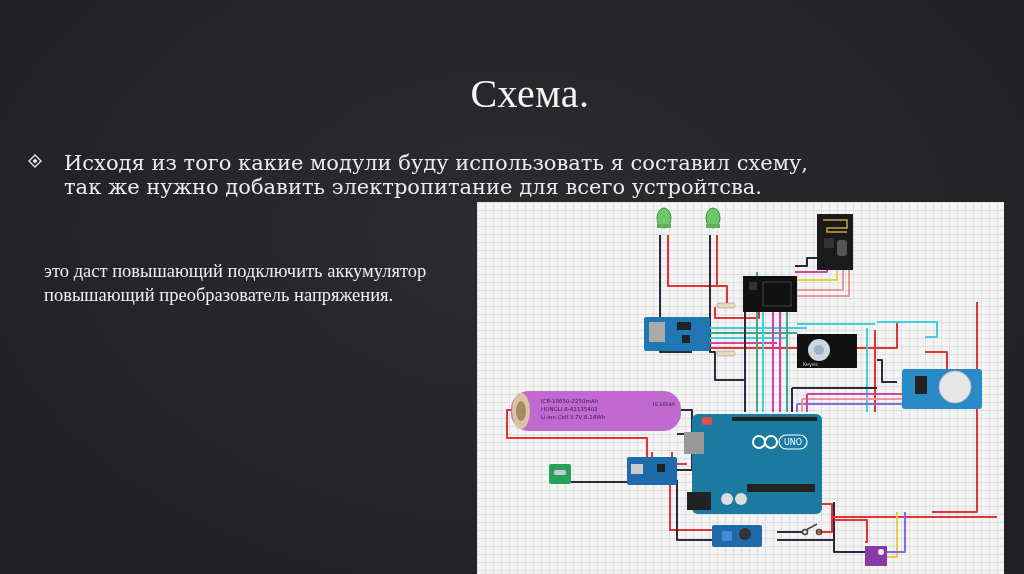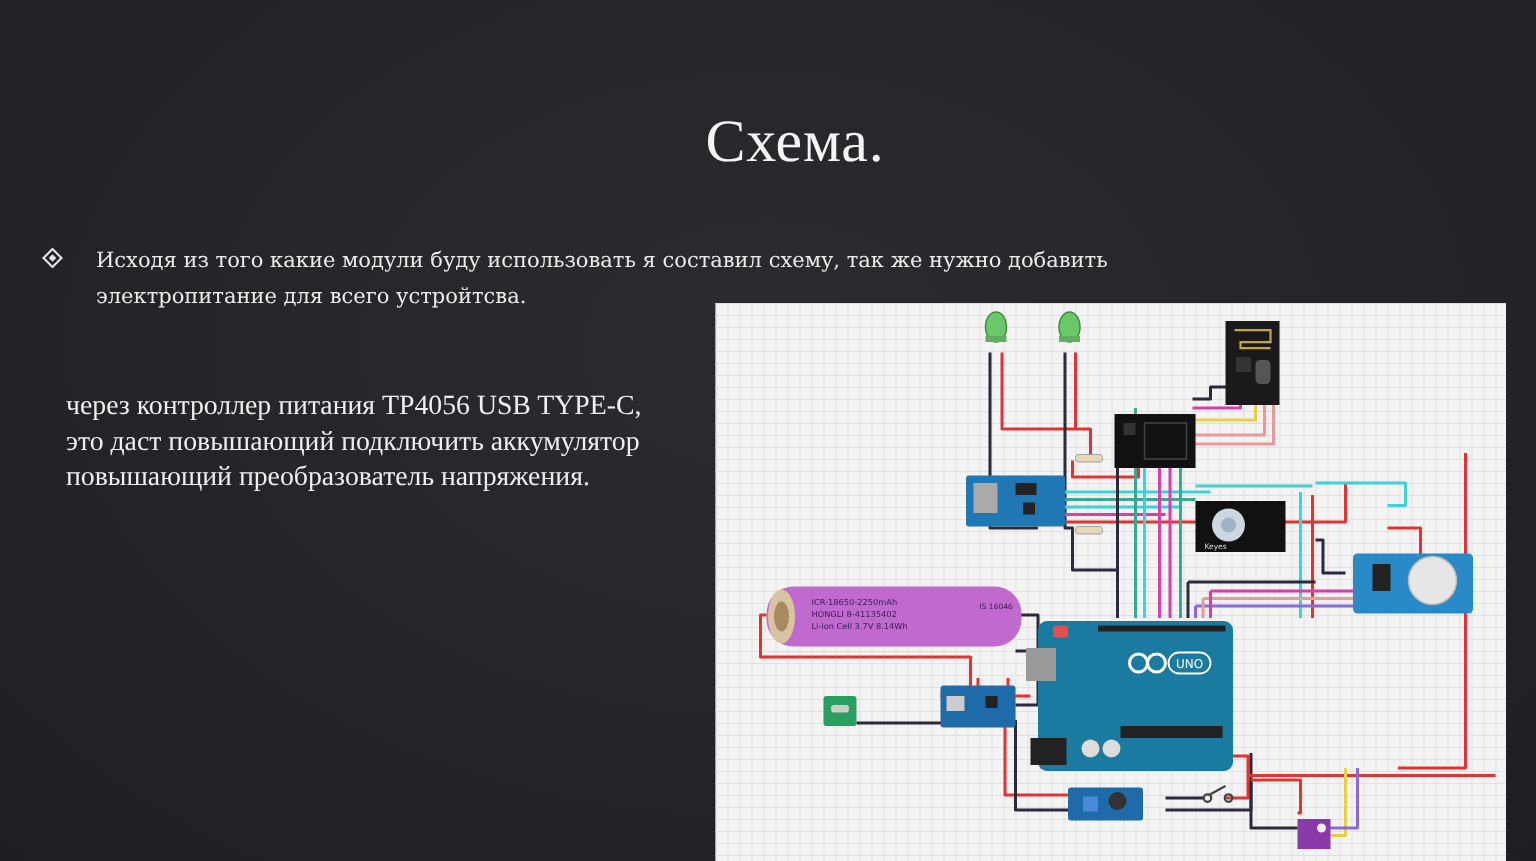--- a/index.html
+++ b/index.html
@@ -10,22 +10,22 @@
       radial-gradient(ellipse at 50% 40%, #2b2b30 0%, #232327 70%, #1f1f23 100%);
     font-family:"DejaVu Serif", "Liberation Serif", serif;
     color:#f0f0f0;
   }
   .title {
     position:absolute; left:0; width:1024px; top:70px; text-align:center;
     font-family:"Liberation Serif", serif;
     font-size:40px; color:#f4f4f4; letter-spacing:0.5px;padding-left:18px;
   }
   .bullet {
-    position:absolute; left:28px; top:162px; width:820px;
-    font-family:"DejaVu Serif", serif; font-size:14px; line-height:24px;
+    position:absolute; left:28px; top:151px; width:820px;
+    font-family:"DejaVu Serif", serif; font-size:21px; line-height:24px;
     color:#ececec;
   }
   .bullet .mark {
     position:absolute; left:0; top:3px; width:18px; font-size:12px; color:#e0e0e0;
   }
   .bullet .mark svg { display:block; }
   .bullet .txt { margin-left:36px; display:block; }
   .para {
     position:absolute; left:44px; top:260px; width:430px;
     font-family:"Liberation Serif", serif; font-size:18.5px; line-height:23.5px;
@@ -52,21 +52,20 @@
   <span class="mark">
     <svg width="14" height="14" viewBox="0 0 14 14">
       <path d="M7 1 L13 7 L7 13 L1 7 Z" fill="none" stroke="#e6e6e6" stroke-width="1.4"></path>
       <path d="M7 4.5 L9.5 7 L7 9.5 L4.5 7 Z" fill="#e6e6e6"></path>
     </svg>
   </span>
   <span class="txt">Исходя из того какие модули буду использовать я составил схему, так же нужно добавить электропитание для всего устройтсва.</span>
 </div>
 
 <div class="para">
-  <div>через контроллер питания TP4056 USB TYPE-C,</div>
   <div>это даст повышающий подключить аккумулятор</div>
   <div>повышающий преобразователь напряжения.</div>
 </div>
 
 <div class="diagram">
   <svg width="527" height="365" viewBox="0 0 527 365">
 
     <g fill="none" stroke-width="2" stroke-linejoin="round">
 
       <path d="M183 33 V150 H215" stroke="#2a2a3a"></path>

